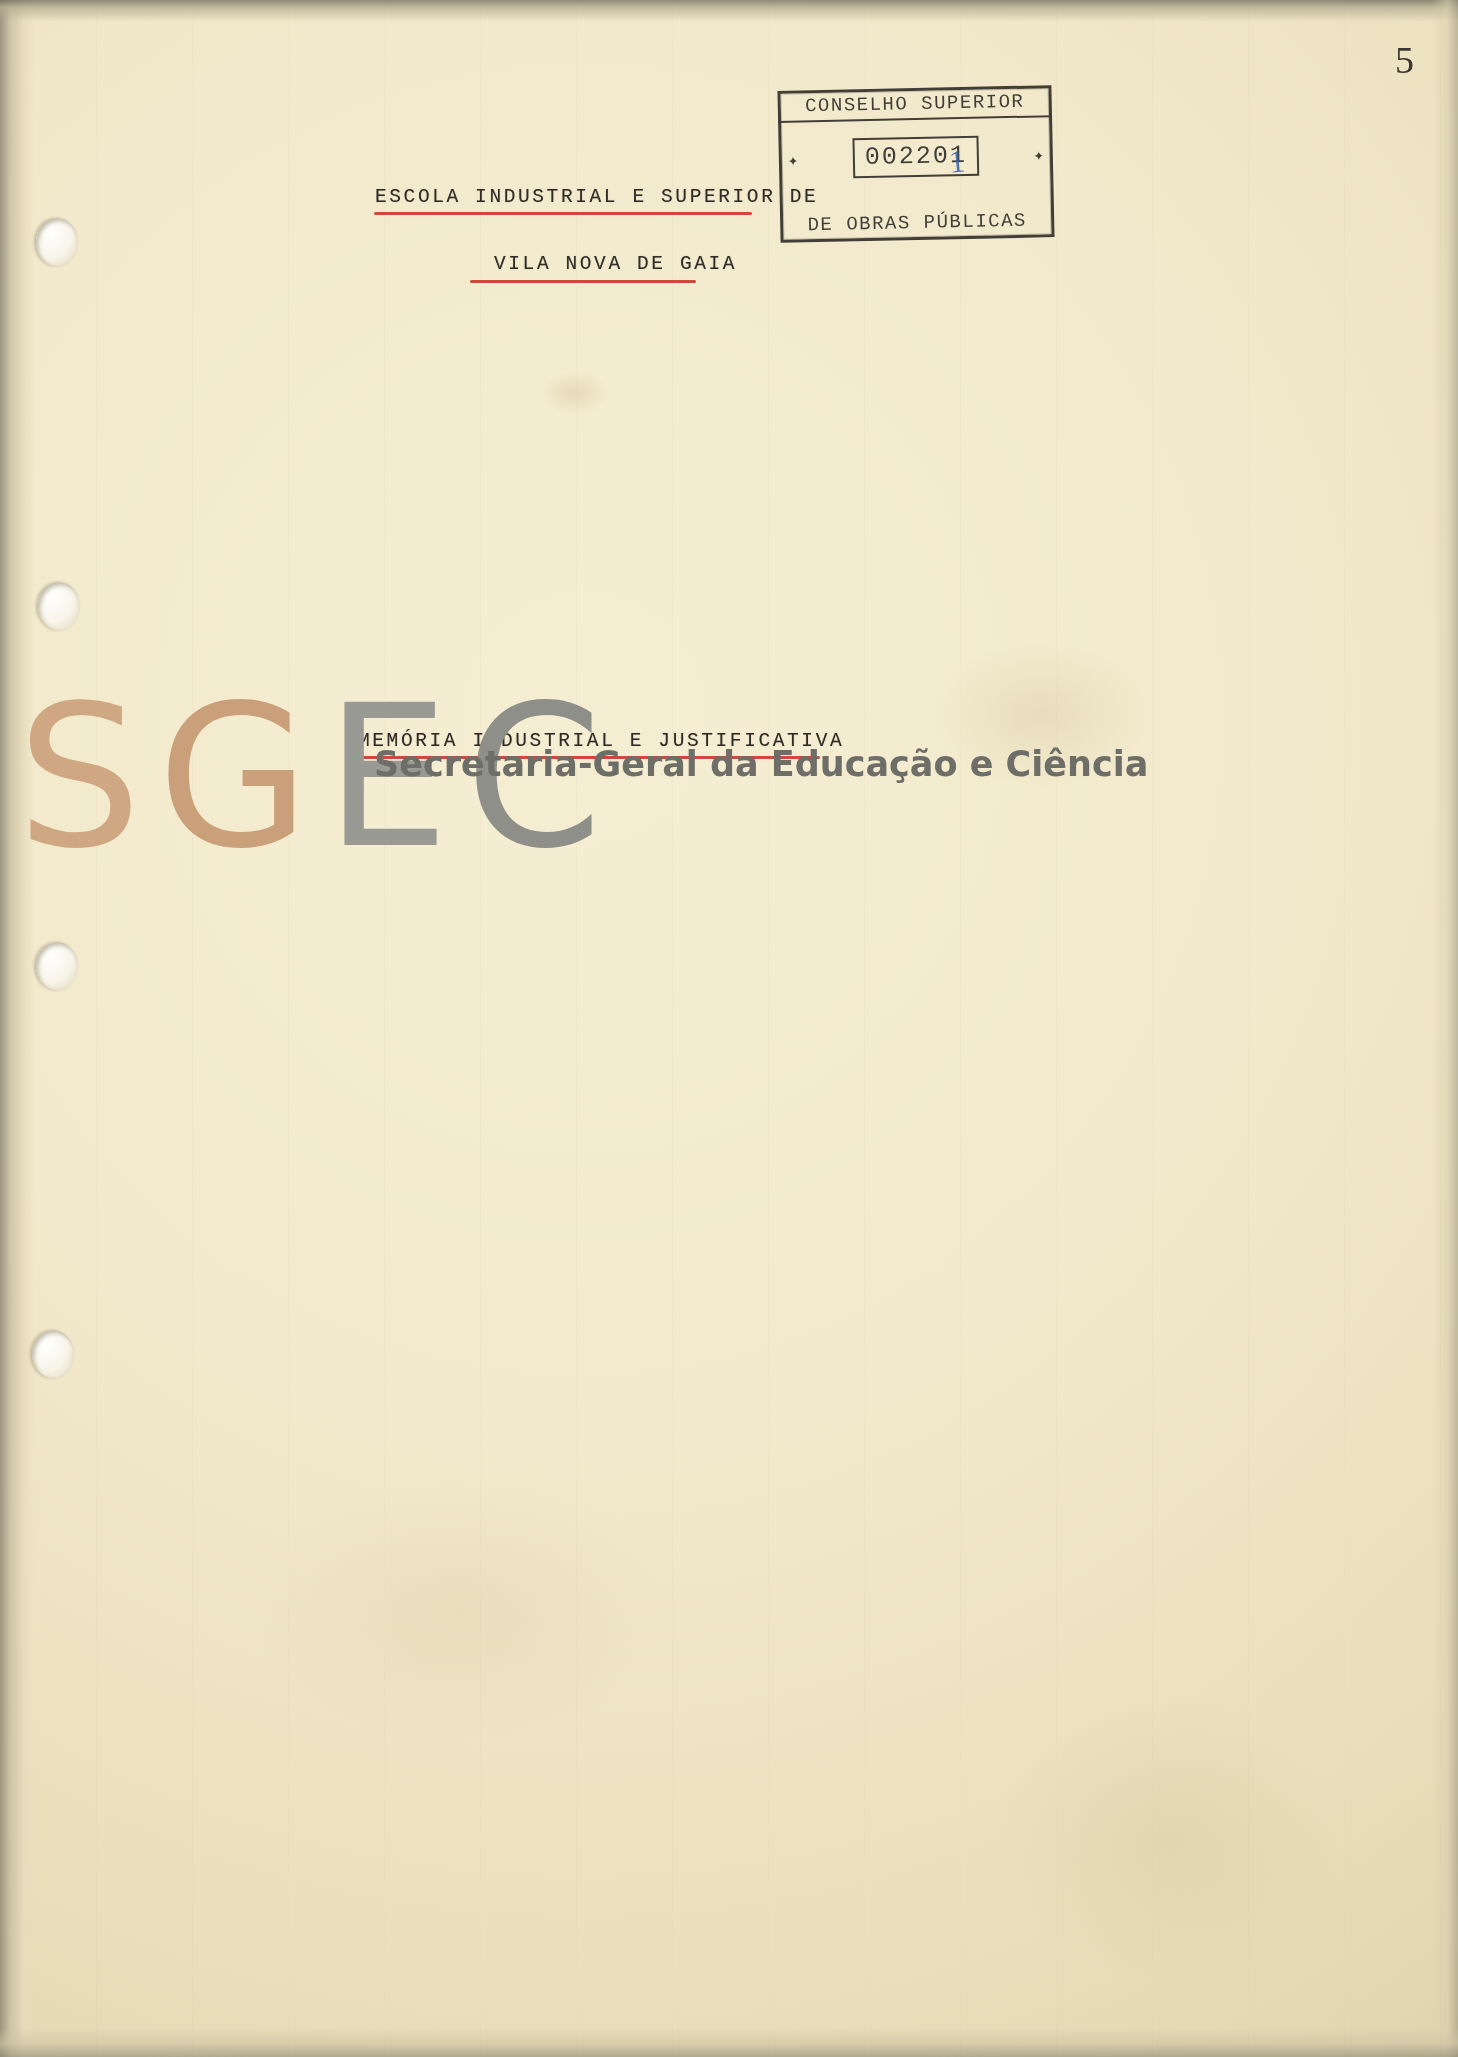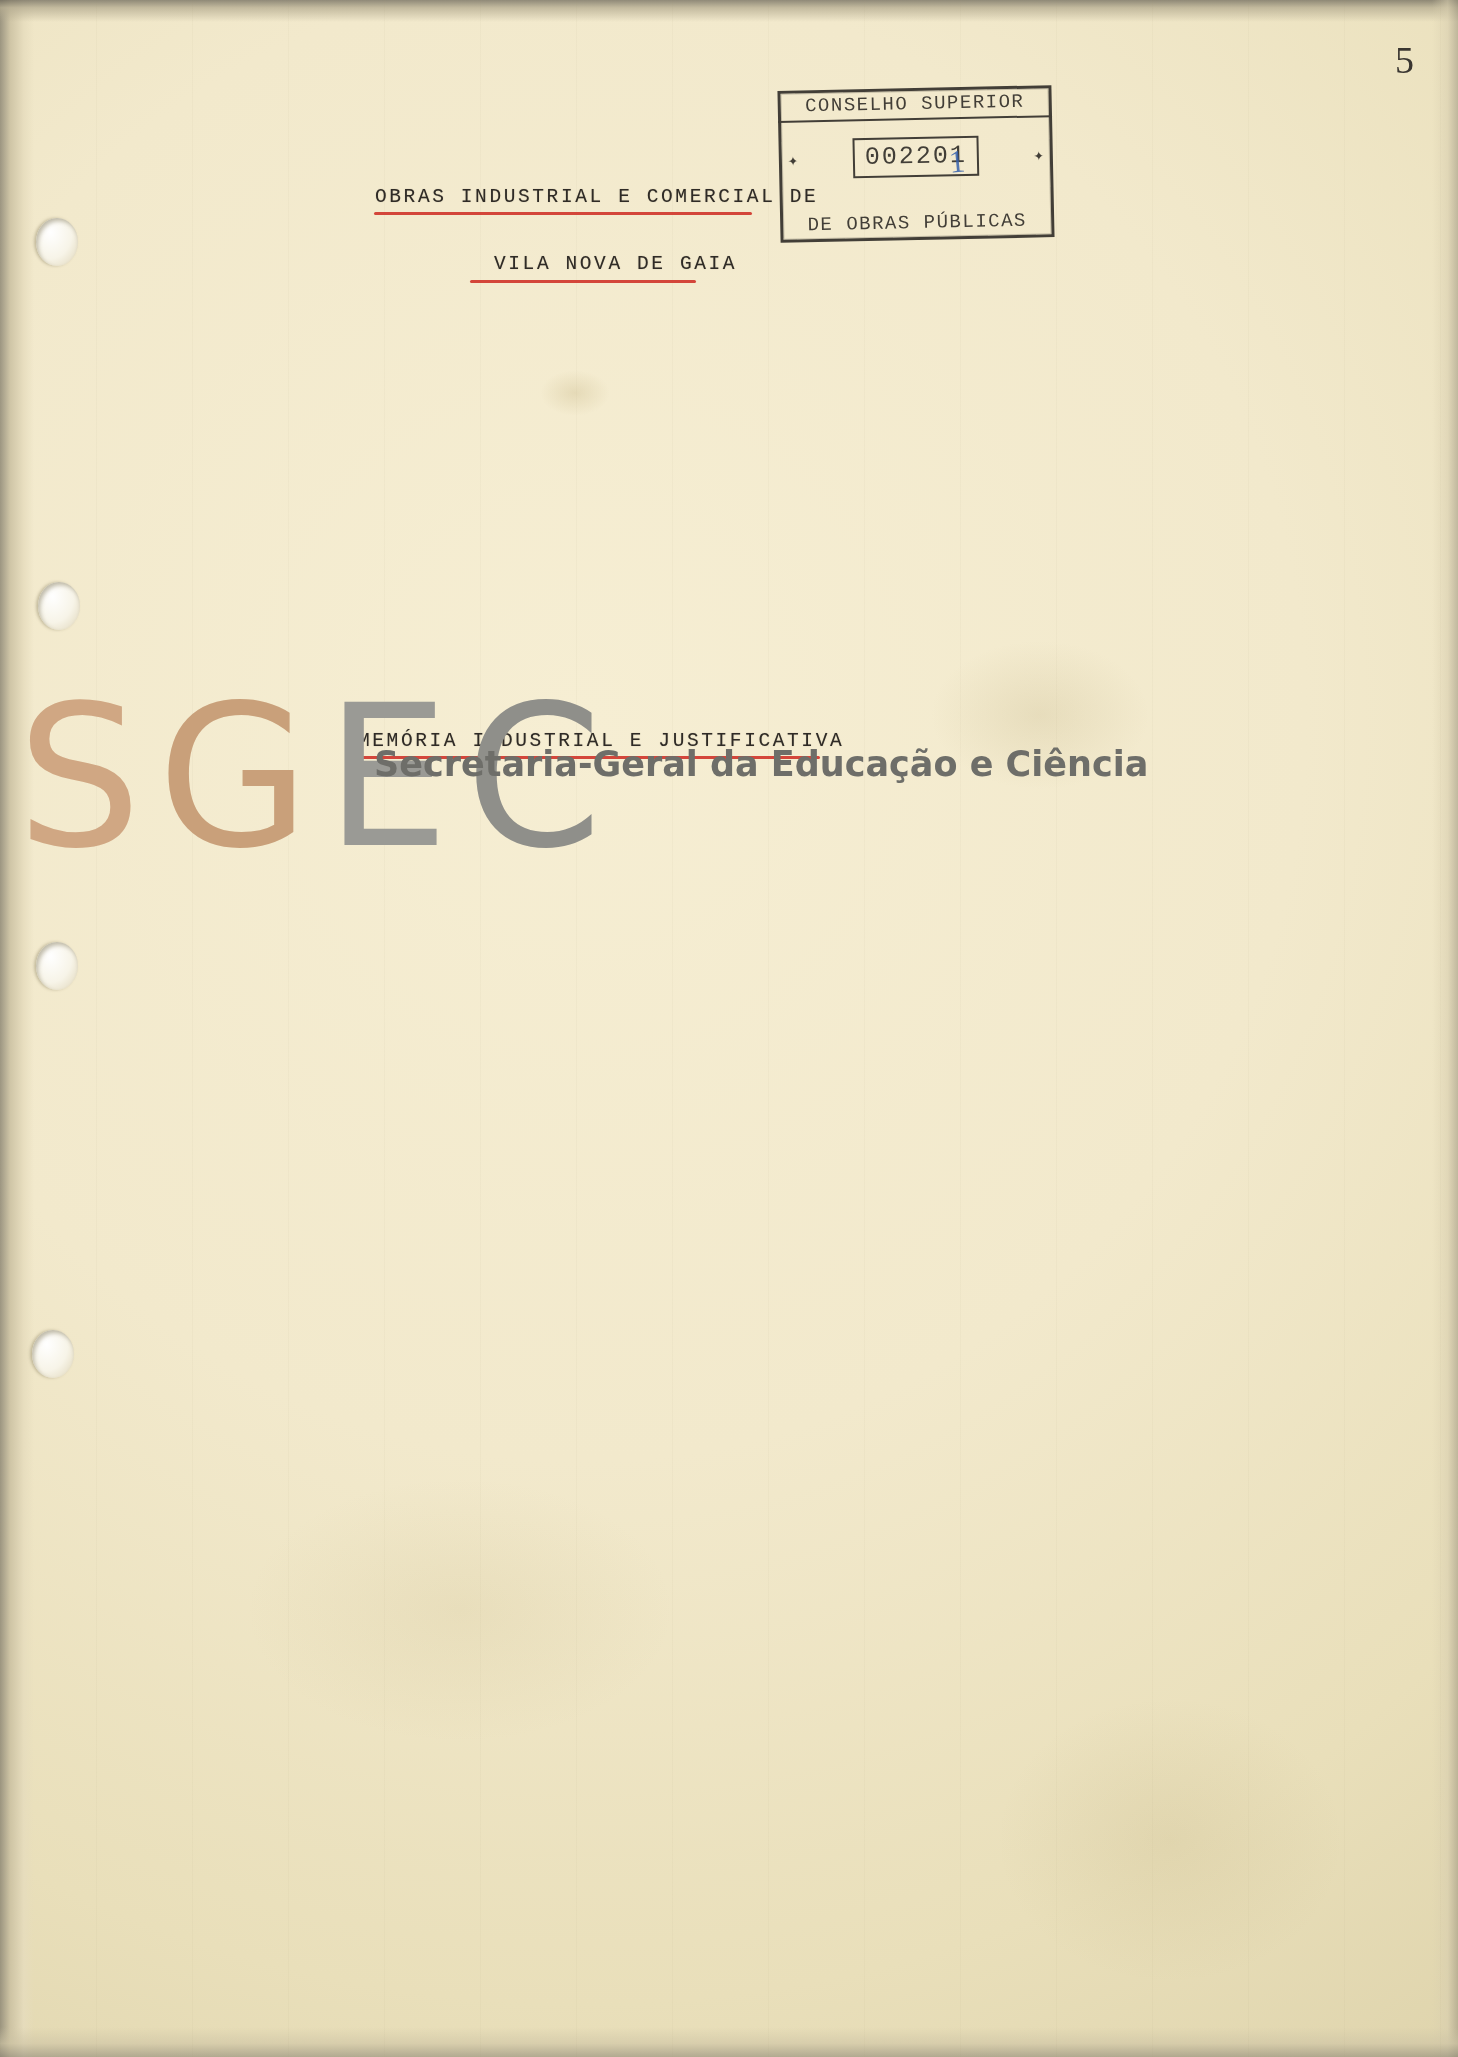--- a/index.html
+++ b/index.html
@@ -214,21 +214,21 @@
   <div class="blotch" style="left:250px; top:1480px; width:420px; height:260px; background:radial-gradient(ellipse, rgba(196,180,130,.16) 0%, rgba(196,180,130,0) 72%);"></div>
   <div class="blotch" style="left:1000px; top:1700px; width:340px; height:280px; background:radial-gradient(ellipse, rgba(190,174,126,.20) 0%, rgba(190,174,126,0) 72%);"></div>
 
   <div class="hole" style="left:36px; top:218px;"></div>
   <div class="hole" style="left:38px; top:582px;"></div>
   <div class="hole" style="left:36px; top:942px;"></div>
   <div class="hole" style="left:32px; top:1330px;"></div>
 
   <div class="page-number">5</div>
 
-  <div class="typed t-head1">OBRAS INDUSTRIAL E COMERCIAL DE</div>
+  <div class="typed t-head1">ESCOLA INDUSTRIAL E SUPERIOR DE</div>
   <div class="underline-red ul1"></div>
 
   <div class="typed t-head2">VILA NOVA DE GAIA</div>
   <div class="underline-red ul2"></div>
 
   <div class="typed t-mem">MEMÓRIA INDUSTRIAL E JUSTIFICATIVA</div>
   <div class="underline-red ul3"></div>
 
   <div class="stamp">
     <div class="stamp-border"></div>

